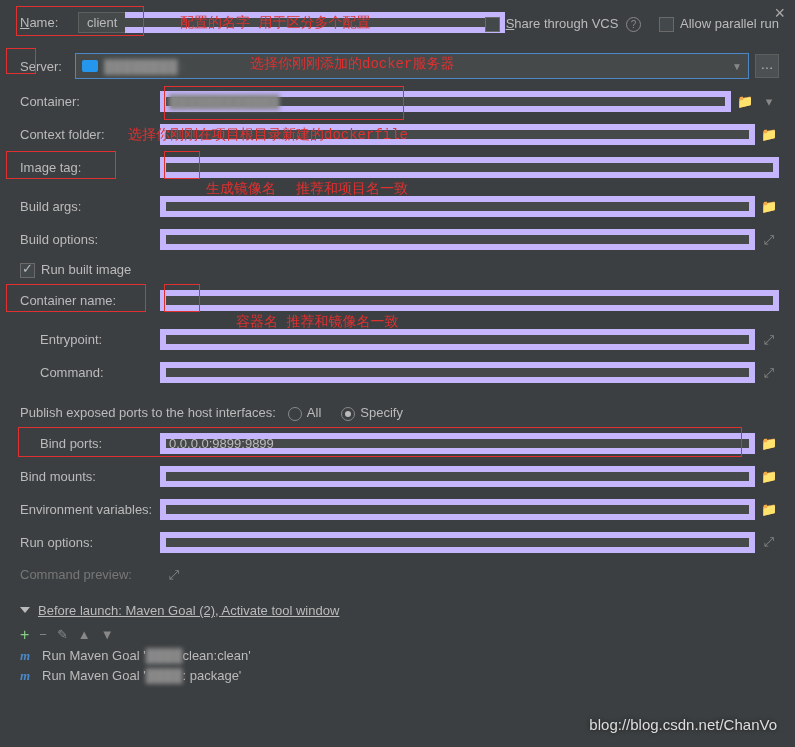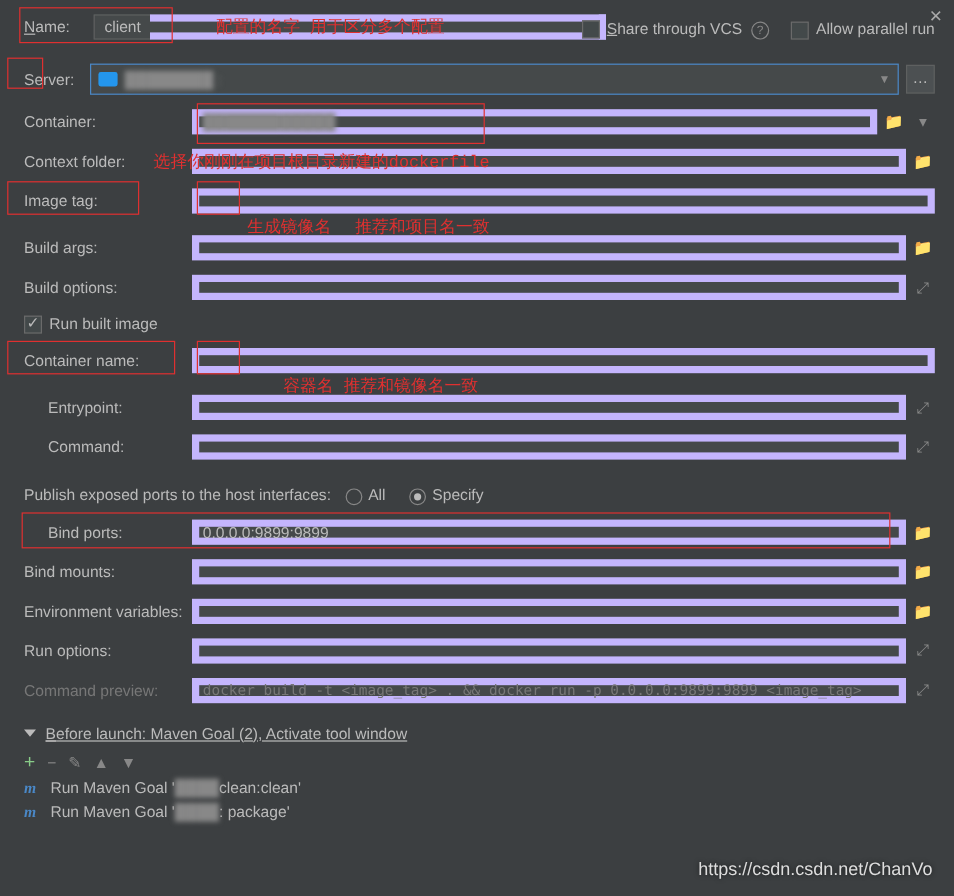--- a/index.html
+++ b/index.html
@@ -165,20 +165,21 @@
 
   <div class="row">
     <span class="label" style="width:55px;">Server:</span>
     <div class="server-input">
       <span class="docker-icon"></span>
       <span class="blur-text">████████ :</span>
       <span class="dropdown-arrow">▼</span>
     </div>
     <div class="ellipsis-btn">…</div>
     <div class="red-box" style="left:-14px; top:-5px; width:30px; height:26px;"></div>
+    <span class="red-text" style="left:230px; top:2px;">选择你刚刚添加的docker服务器</span>
   </div>
 
   <div class="row">
     <span class="label">Container:</span>
     <div class="input" style="display:flex;align-items:center;">
       <span class="blur-text">████████████</span>
     </div>
     <span class="folder-icon">📁</span>
     <span class="expand-icon">▾</span>
     <div class="red-box" style="left:144px; top:-5px; width:240px; height:34px;"></div>
@@ -272,23 +273,20 @@
   </div>
 
   <div class="row">
     <span class="label">Run options:</span>
     <input class="input" style="">
     <span class="expand-icon">⤢</span>
   </div>
 
   <div class="row">
     <span class="label" style="color:#777;">Command preview:</span>
-    <div class="input cmd-preview" style="display:flex;align-items:center;">
-      <span>docker build -t &lt;image_tag&gt; . &amp;&amp; docker run -p 0.0.0.0:9899:9899 &lt;image_tag&gt;</span>
-    </div>
     <span class="expand-icon">⤢</span>
   </div>
 
   <div class="before-launch">
     <span class="tri-down"></span>
     <span style="text-decoration:underline;"><span class="underline">B</span>efore launch: Maven Goal (2), Activate tool window</span>
   </div>
 
   <div class="toolbar">
     <span style="color:#8c8;font-size:16px;">+</span>
@@ -306,13 +304,13 @@
   </div>
   <div class="maven-row">
     <span class="m-icon">m</span>
     <span>Run Maven Goal '</span>
       <span class="blur-text">████</span>
       <span>: package'</span>
   </div>
 
 </div>
 
-<div class="watermark">https://csdn.csdn.net/ChanVo</div>
+<div class="watermark">blog://blog.csdn.net/ChanVo</div>
 
 </body></html>

